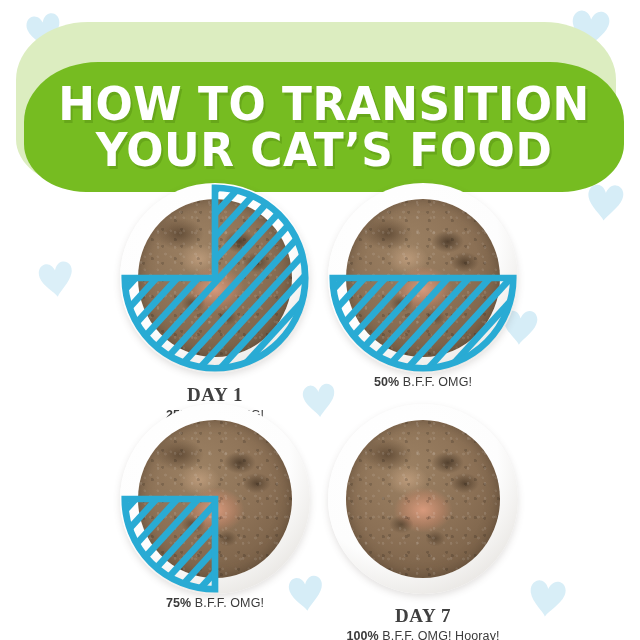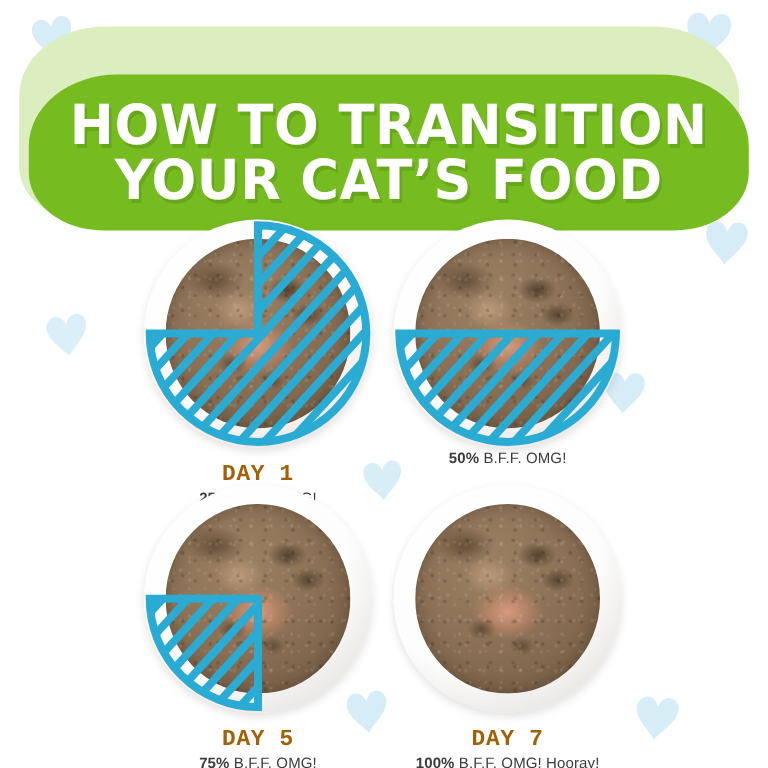--- a/index.html
+++ b/index.html
@@ -128,22 +128,22 @@
   }
   
   .bowl-hatch {
     position: absolute;
     inset: 0;
     overflow: visible;
   }
 
   .day-label {
     margin-top: 11px;
-    color: #a16207;
-    font-family: Liberation Mono, monospace;
+    color: #404040;
+    font-family: Liberation Serif, serif;
     font-weight: bold;
     font-size: 19px;
     letter-spacing: 0.6px;
     text-transform: uppercase;
   }
   .day-sub {
     margin-top: 2px;
     color: #3b3b3b;
     font-size: 12.5px;
     letter-spacing: 0.1px;
@@ -302,21 +302,20 @@
               <line x1="114" y1="210" x2="324" y2="-20" stroke="#29ABD4" stroke-width="7" stroke-linecap="butt"></line>
               <line x1="136" y1="210" x2="346" y2="-20" stroke="#29ABD4" stroke-width="7" stroke-linecap="butt"></line>
               <line x1="158" y1="210" x2="368" y2="-20" stroke="#29ABD4" stroke-width="7" stroke-linecap="butt"></line>
               <line x1="180" y1="210" x2="390" y2="-20" stroke="#29ABD4" stroke-width="7" stroke-linecap="butt"></line>
               <line x1="202" y1="210" x2="412" y2="-20" stroke="#29ABD4" stroke-width="7" stroke-linecap="butt"></line>
               <line x1="224" y1="210" x2="434" y2="-20" stroke="#29ABD4" stroke-width="7" stroke-linecap="butt"></line>
             </g>
             <path d="M5 100 A95 95 0 0 0 100 195 L100 100 Z" fill="none" stroke="#29ABD4" stroke-width="7"></path>
           </svg>
         </div>
-        <div class="day-label">DAY 5</div>
         <div class="day-sub"><b>75%</b><span> B.F.F. OMG!</span></div>
       </div>
       <div class="bowl-cell" style="left: 303px; top: 404px;">
         <div class="bowl">
           <div class="bowl-rim"></div>
           <div class="bowl-food"></div>
         </div>
         <div class="day-label">DAY 7</div>
         <div class="day-sub"><b>100%</b><span> B.F.F. OMG! Hooray!</span></div>
       </div>

